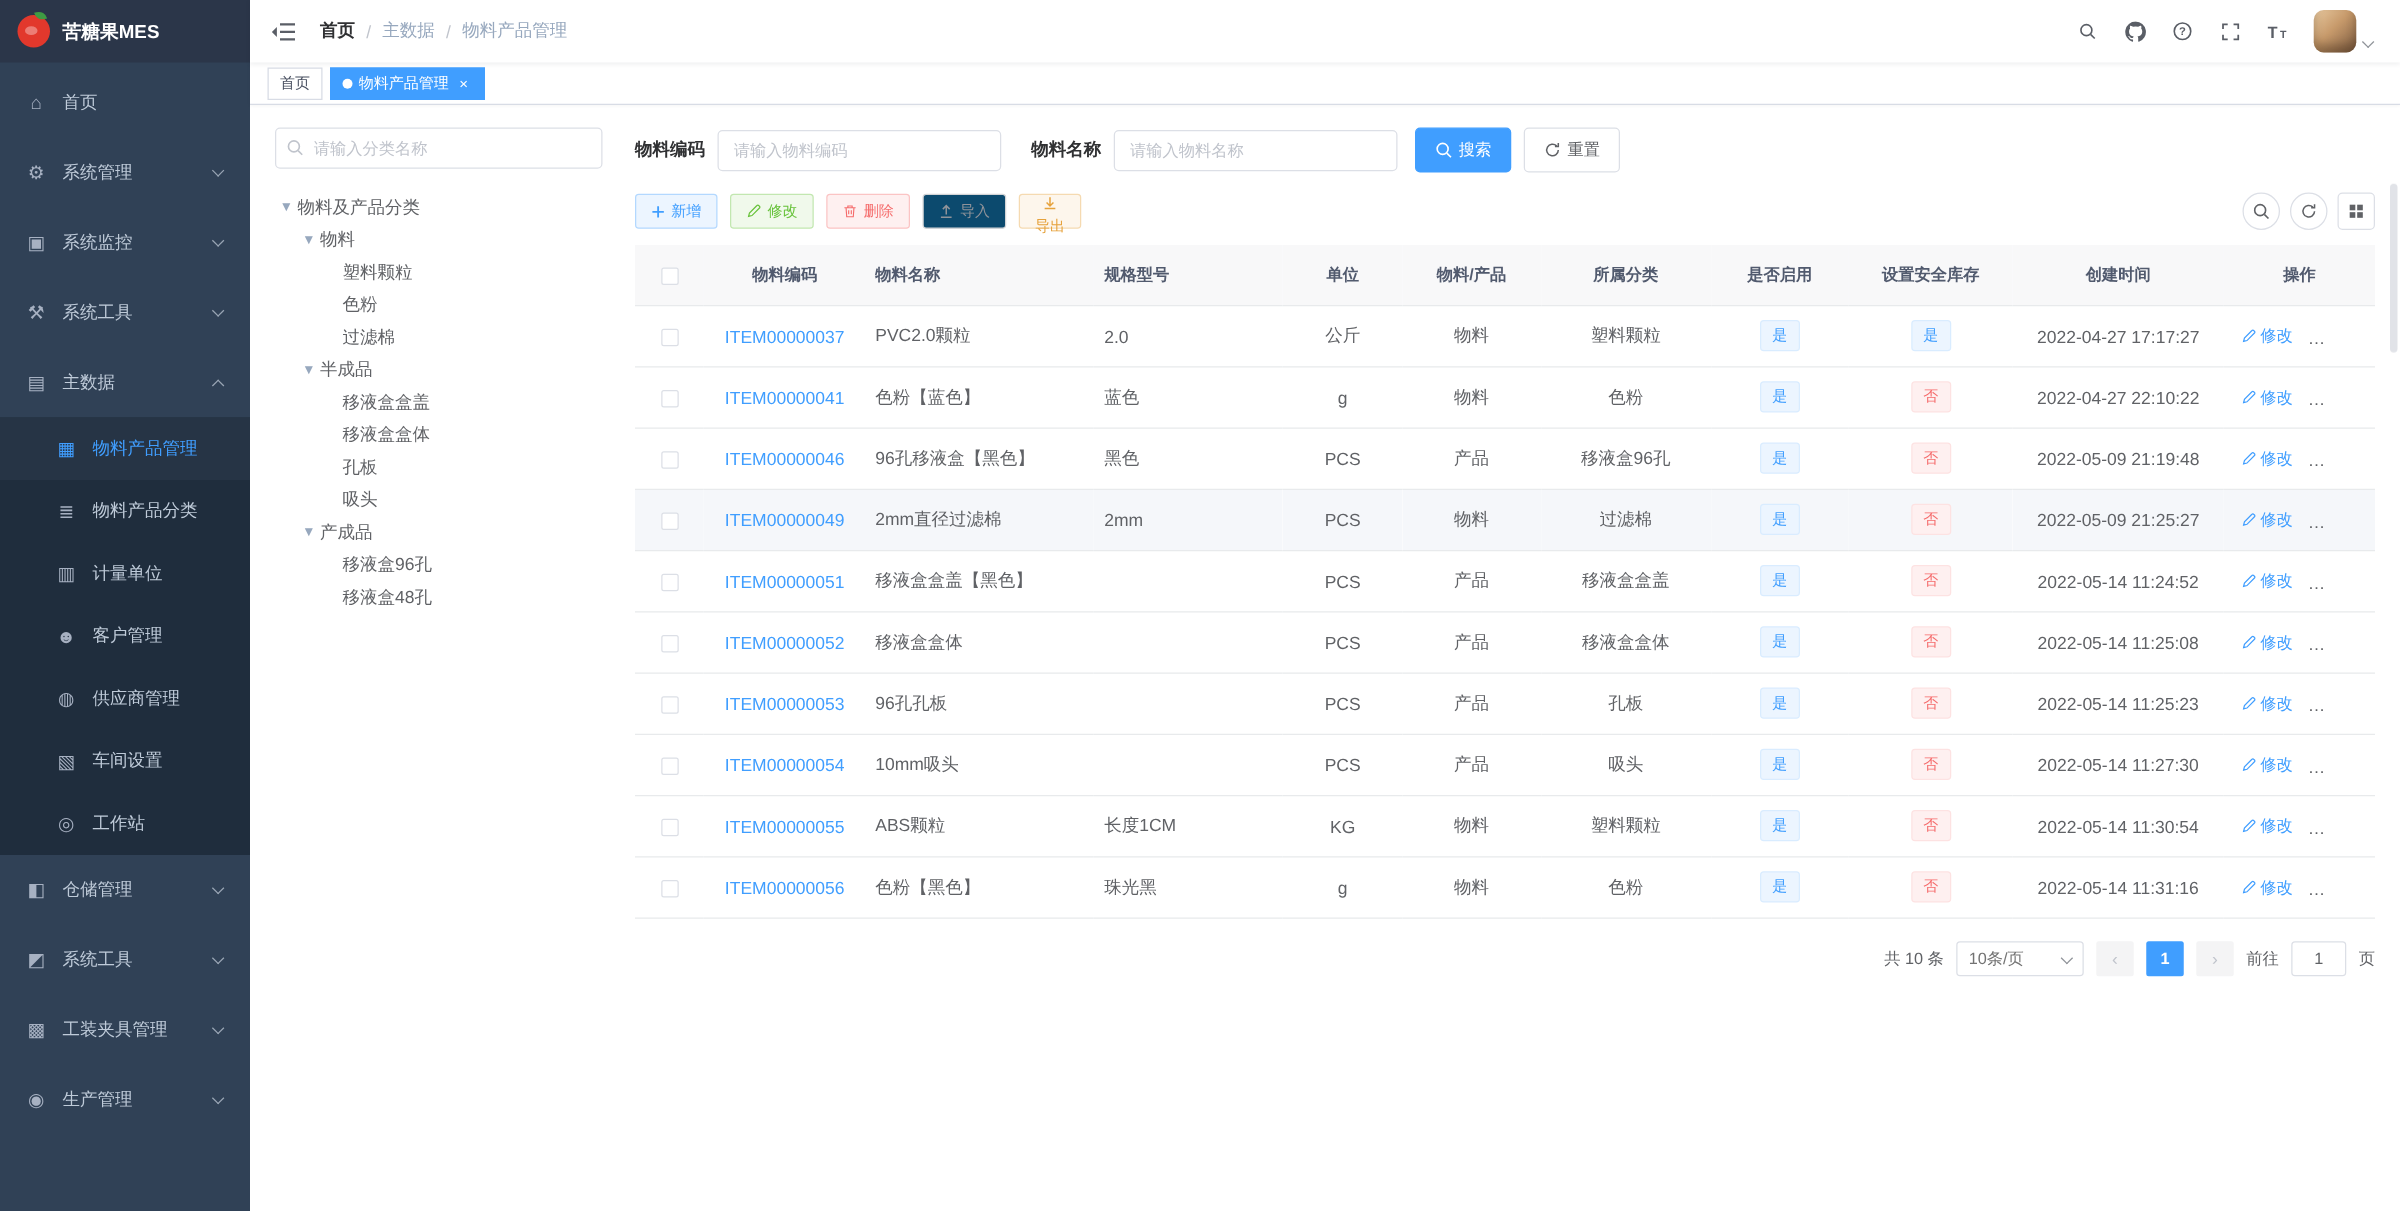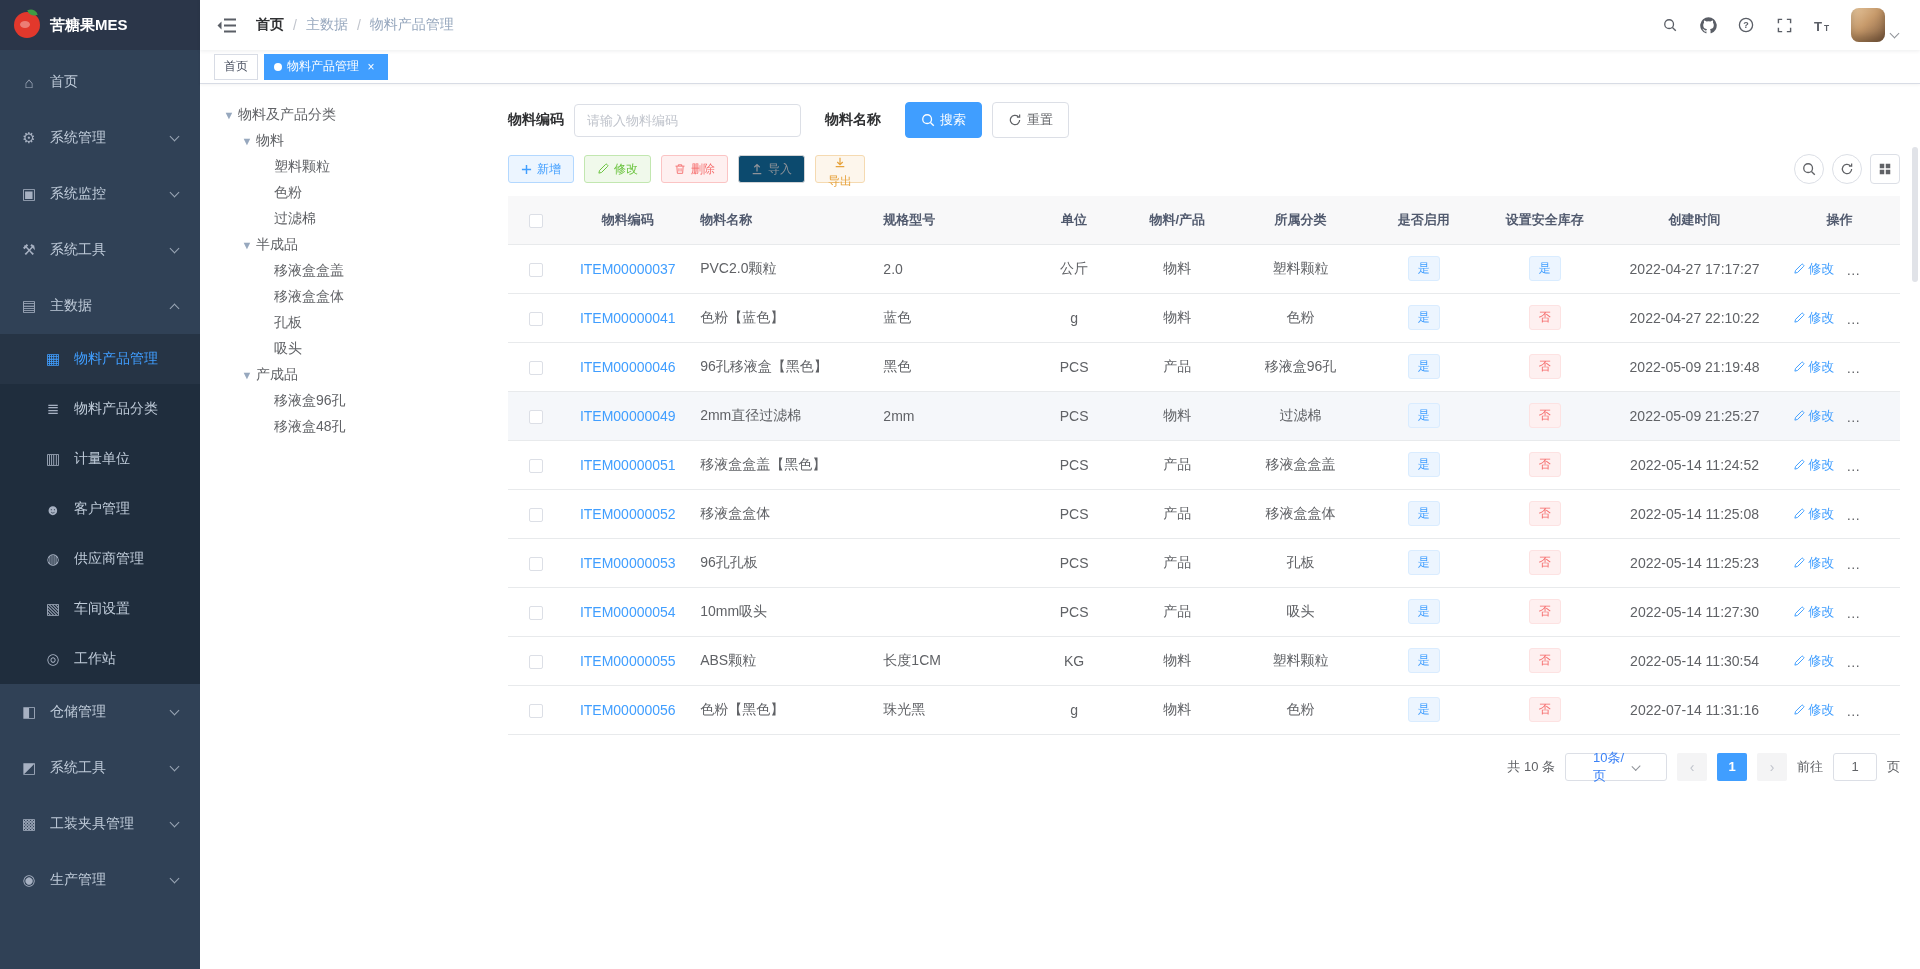--- a/index.html
+++ b/index.html
@@ -85,21 +85,21 @@
   .grid tr.hovered td { background:#f5f7fa; }
   .al { text-align:left; } .ac { text-align:center; }
   .checkbox { display:inline-block; width:14px; height:14px; border:1px solid #dcdfe6; border-radius:2px; background:#fff; vertical-align:middle; cursor:pointer; }
   .code-link { color:#409eff; cursor:pointer; text-decoration:none; }
   .badge { display:inline-block; min-width:32px; padding:3px 7px; border-radius:3px; font-size:12px; text-align:center; border:1px solid transparent; }
   .badge-yes { background:#ecf5ff; border-color:#d9ecff; color:#409eff; }
   .badge-no  { background:#fef0f0; border-color:#fde2e2; color:#f56c6c; }
   .op-link { color:#409eff; font-size:13px; display:inline-flex; align-items:center; gap:3px; margin:0 6px; cursor:pointer; text-decoration:none; }
 
   .pagination { display:flex; align-items:center; justify-content:flex-end; gap:10px; margin-top:18px; font-size:13px; color:#606266; }
-  .page-select { width:102px; height:28px; border:1px solid #dcdfe6; border-radius:3px; display:flex; align-items:center; justify-content:space-between; padding:0 27px; color:#3b82f6; cursor:pointer; background:#fff; }
+  .page-select { width:102px; height:28px; border:1px solid #dcdfe6; border-radius:3px; display:flex; align-items:center; justify-content:space-between; padding:0 9px; color:#737373; cursor:pointer; background:#fff; }
   .pg-btn { min-width:30px; height:28px; border:none; border-radius:2px; background:#f4f4f5; color:#c0c4cc; display:flex; align-items:center; justify-content:center; cursor:pointer; font-size:14px; font-family:inherit; }
   .pg-btn.page { background:#409eff; color:#fff; font-weight:700; font-size:13px; }
   .goto-input { width:44px; height:28px; border:1px solid #dcdfe6; border-radius:3px; text-align:center; font-size:13px; color:#606266; outline:none; font-family:inherit; }
 
   .scrollbar-thumb { position:fixed; right:2px; top:147px; width:6px; height:135px; background:#e1e3e8; border-radius:3px; }
   svg { display:block; }
 </style>
 </head>
 <body>
 
@@ -249,20 +249,29 @@
         <span class="tag active">
           <span class="dot"></span>
           <span>物料产品管理</span>
           <span class="close">×</span>
         </span>
       </div>
 
     <div class="content">
 
       <div class="left-panel">
+        <div class="tree-search">
+          <span class="s-icon" id="tree-search-icon">
+              <svg viewBox="0 0 16 16" width="14" height="14">
+                <circle cx="7" cy="7" r="5" fill="none" stroke="currentColor" stroke-width="1.5"></circle>
+                <line x1="10.8" y1="10.8" x2="14.6" y2="14.6" stroke="currentColor" stroke-width="1.5"></line>
+              </svg>
+            </span>
+          <input placeholder="请输入分类名称" style="">
+        </div>
         <div class="tree" id="tree">
             <div class="tree-node" style="padding-left: 0px;">
               <span class="tree-caret">▼</span>
               <span>物料及产品分类</span>
             </div>
             <div class="tree-node" style="padding-left: 18px;">
               <span class="tree-caret">▼</span>
               <span>物料</span>
             </div>
             <div class="tree-node" style="padding-left: 36px;">
@@ -311,20 +320,21 @@
             </div>
           </div>
       </div>
 
       <div class="right-panel">
 
         <div class="filter-row">
           <label class="f-label">物料编码</label>
           <input class="f-input" placeholder="请输入物料编码" style="">
           <label class="f-label ml">物料名称</label>
+          <input class="f-input" placeholder="请输入物料名称" style="">
           <button class="btn btn-primary">
             <span class="btn-icon" id="search-btn-icon">
                 <svg viewBox="0 0 16 16" width="14" height="14">
                   <circle cx="7" cy="7" r="5" fill="none" stroke="currentColor" stroke-width="1.5"></circle>
                   <line x1="10.8" y1="10.8" x2="14.6" y2="14.6" stroke="currentColor" stroke-width="1.5"></line>
                 </svg>
               </span>
             <span>搜索</span>
           </button>
           <button class="btn btn-default">
@@ -674,21 +684,21 @@
               <tr>
                 <td class="ac"><span class="checkbox"></span></td>
                 <td class="ac"><a class="code-link">ITEM00000056</a></td>
                 <td class="al">色粉【黑色】</td>
                 <td class="al">珠光黑</td>
                 <td class="ac">g</td>
                 <td class="ac">物料</td>
                 <td class="ac">色粉</td>
                 <td class="ac"><span class="badge badge-yes">是</span></td>
                 <td class="ac"><span class="badge badge-no">否</span></td>
-                <td class="ac">2022-07-14 11:31:16</td>
+                <td class="ac">2022-05-14 11:31:16</td>
                 <td class="ac"><a class="op-link">
                     <span class="btn-icon">
                       <svg viewBox="0 0 16 16" width="12" height="12">
                         <path d="M2.5 13.5l.9-3.6 8-8a1.3 1.3 0 0 1 1.9 0l.8.8a1.3 1.3 0 0 1 0 1.9l-8 8z" fill="none" stroke="currentColor" stroke-width="1.3"></path>
                       </svg>
                     </span>
                     <span>修改</span>
                   </a><a class="op-link">
                     <span class="btn-icon">
                       <svg viewBox="0 0 16 16" width="12" height="12">

